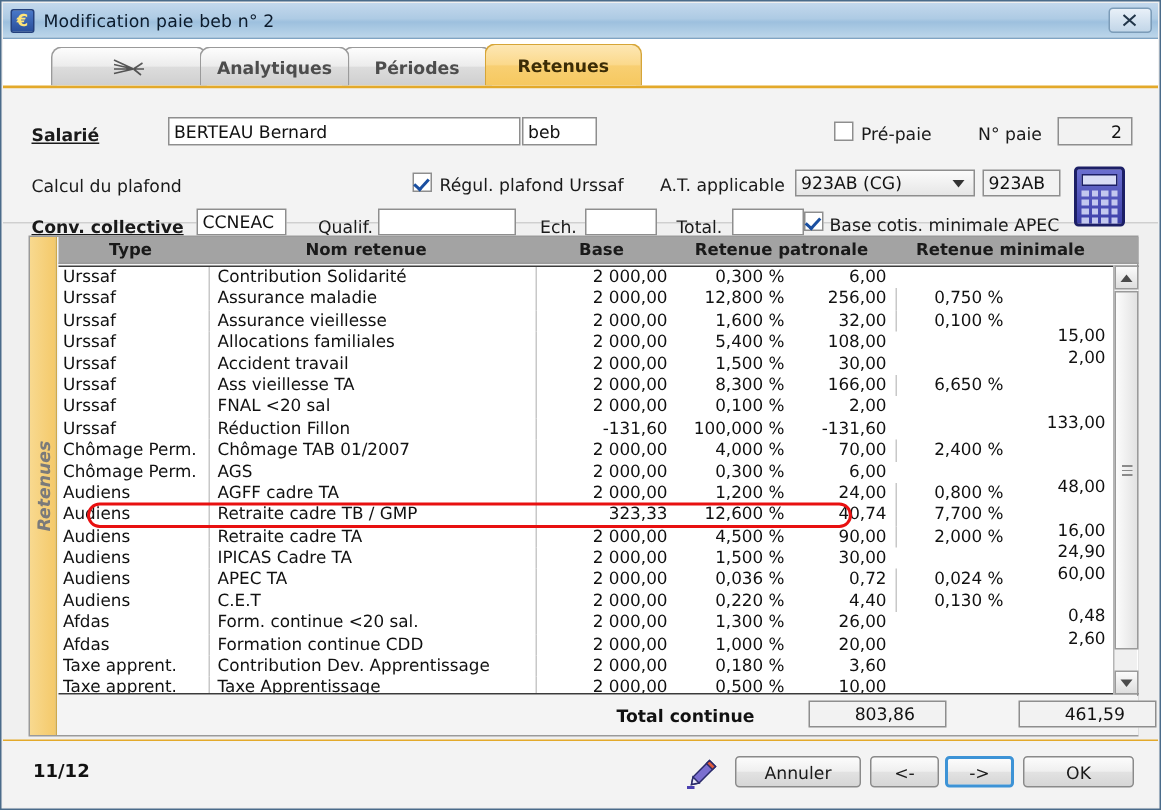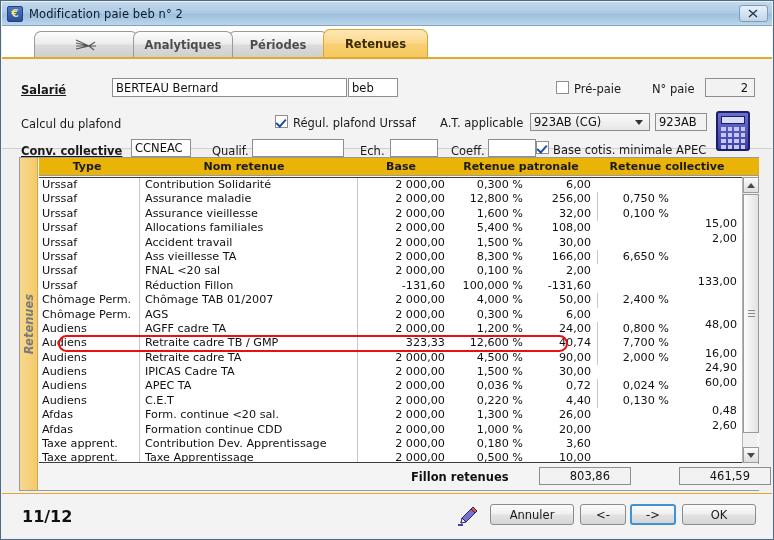--- a/index.html
+++ b/index.html
@@ -149,21 +149,21 @@
     position: absolute; left: 50%; top: 50%;
     transform: translate(-50%,-50%) rotate(-90deg);
     transform-origin: center;
     white-space: nowrap;
     font-size: 11.5px; font-weight: bold; font-style: italic;
     color: #7a7a7a;
   }
   #gridhead {
     position: absolute; left: 19px; top: 0;
     width: 720px; height: 18px;
-    background: #eab308;
+    background: #a3a3a3;
     border-bottom: 1px solid #9a9a9a;
   }
   #gridhead .h {
     position: absolute; top: 2px;
     font-size: 11px; font-weight: bold; color: #1a1a1a;
     text-align: center;
   }
   #gridbody {
     position: absolute; left: 19px; top: 19px;
     width: 720px; height: 286px;
@@ -251,21 +251,21 @@
     position: absolute; left: 1px; bottom: 44px;
     width: 770px; height: 2px; background: #e3a92a;
   }
   #footer {
     position: absolute; left: 1px; bottom: 1px;
     width: 770px; height: 44px;
     background: #f3f3f3;
   }
   #page-counter {
     position: absolute; left: 20px; top: 13px;
-    font-size: 16px; font-weight: bold; color: #111;
+    font-size: 12px; font-weight: bold; color: #111;
   }
   #pencil-icon {
     position: absolute; left: 455px; top: 11px;
     width: 22px; height: 22px;
   }
   .btn {
     position: absolute; top: 10px; height: 21px;
     background: linear-gradient(to bottom,#fcfcfc 0%,#efefef 48%,#e2e2e2 52%,#d6d6d6 100%);
     border: 1px solid #8a8a8a; border-radius: 3px;
     font-family: "DejaVu Sans", "Liberation Sans", sans-serif;
@@ -333,21 +333,21 @@
       <span class="caret"></span>
     </div>
     <div class="tinput ro" style="left:653px; top:54px; width:52px; height:18px;">923AB</div>
 
     <div class="lbl lbl-u" style="left:19px; top:85px;">Conv. collective</div>
     <div class="tinput" style="left:129px; top:80px; width:60px; height:18px;">CCNEAC</div>
     <div class="lbl" style="left:210px; top:85px;">Qualif.</div>
     <div class="tinput" style="left:250px; top:80px; width:92px; height:18px;"></div>
     <div class="lbl" style="left:358px; top:85px;">Ech.</div>
     <div class="tinput" style="left:388px; top:80px; width:48px; height:18px;"></div>
-    <div class="lbl" style="left:449px; top:85px;">Coeff.</div>
+    <div class="lbl" style="left:449px; top:85px;">Total.</div>
     <div class="tinput" style="left:486px; top:80px; width:48px; height:18px;"></div>
     <div class="chk on" style="left:534px; top:82px;"></div>
     <div class="lbl" style="left:551px; top:84px;">Base cotis. minimale APEC</div>
   </div>
 
   <div id="calc-icon">
     <div class="screen"></div>
     <div class="keys">
       <i></i>
         <i></i>
@@ -372,21 +372,21 @@
 
     <div id="vtab">
       <span>Retenues</span>
     </div>
 
     <div id="gridhead">
       <div class="h" style="left:3px; width:90px;">Type</div>
       <div class="h" style="left:100px; width:210px;">Nom retenue</div>
       <div class="h" style="left:318px; width:88px;">Base</div>
       <div class="h" style="left:412px; width:140px;">Retenue patronale</div>
-      <div class="h" style="left:558px; width:140px;">Retenue collective</div>
+      <div class="h" style="left:558px; width:140px;">Retenue minimale</div>
     </div>
 
     <div id="gridbody">
       <div id="rows">
           <div class="row">
             <div class="cell c-type">Urssaf</div>
             <div class="cell c-name">Contribution Solidarité</div>
             <div class="cell c-base">2 000,00</div>
             <div class="cell c-ppct">0,300 %</div>
             <div class="cell c-pval">6,00</div>
@@ -454,21 +454,21 @@
             <div class="cell c-ppct">100,000 %</div>
             <div class="cell c-pval">-131,60</div>
             <div class="cell c-spct"></div>
             <div class="cell c-sval"></div>
           </div>
           <div class="row">
             <div class="cell c-type">Chômage Perm.</div>
             <div class="cell c-name">Chômage TAB 01/2007</div>
             <div class="cell c-base">2 000,00</div>
             <div class="cell c-ppct">4,000 %</div>
-            <div class="cell c-pval">50,00</div>
+            <div class="cell c-pval">70,00</div>
             <div class="cell c-spct">2,400 %</div>
             <div class="cell c-sval">48,00</div>
           </div>
           <div class="row">
             <div class="cell c-type">Chômage Perm.</div>
             <div class="cell c-name">AGS</div>
             <div class="cell c-base">2 000,00</div>
             <div class="cell c-ppct">0,300 %</div>
             <div class="cell c-pval">6,00</div>
             <div class="cell c-spct"></div>
@@ -574,21 +574,21 @@
         </div>
       <div id="sb-thumb">
           <span class="grip"></span>
         </div>
       <div class="sbtn" id="sb-dn">
           <span class="ar"></span>
         </div>
     </div>
 
     <div id="totalrow">
-      <div id="total-label">Fillon retenues</div>
+      <div id="total-label">Total continue</div>
       <div class="totbox" id="tot-pat">803,86</div>
       <div class="totbox" id="tot-sal">461,59</div>
     </div>
   </div>
 
   <div id="footsep"></div>
   <div id="footer">
     <div id="page-counter">11/12</div>
 
     <svg id="pencil-icon" viewBox="0 0 22 22">

